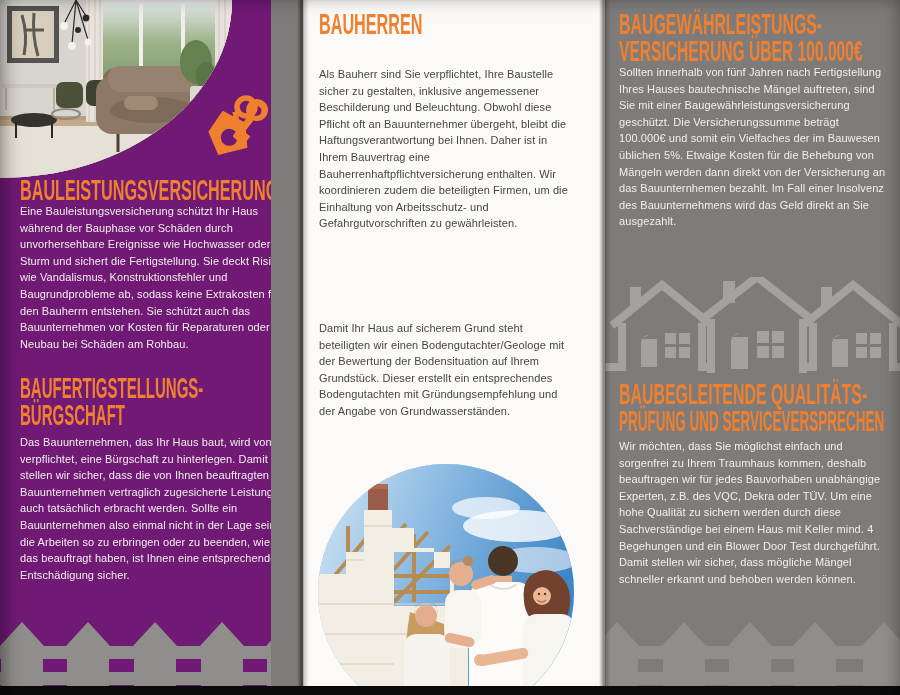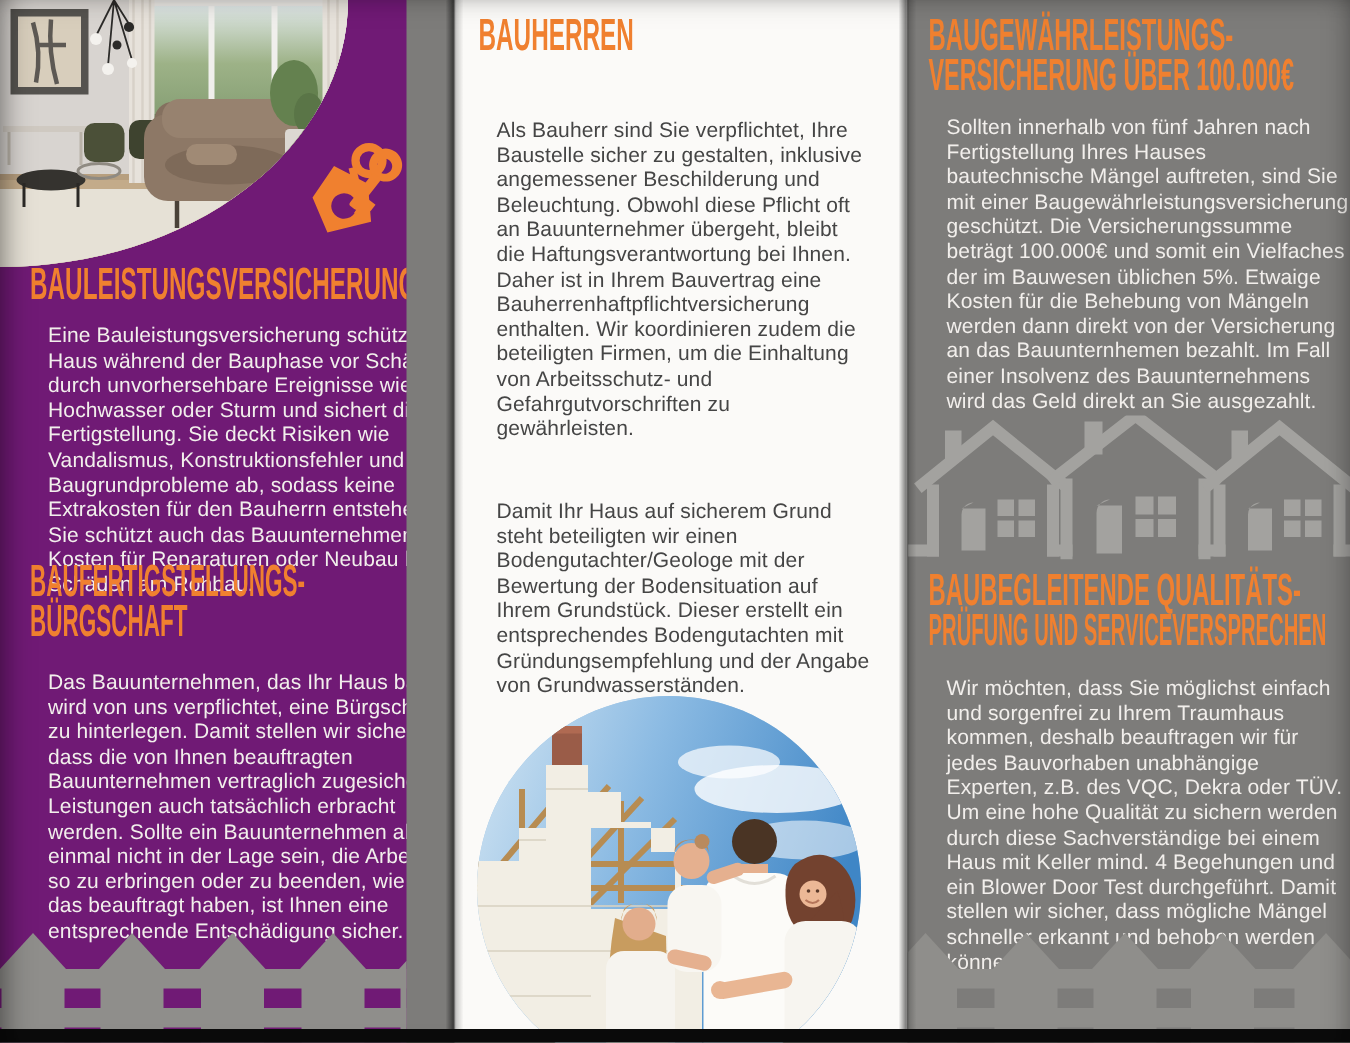--- a/index.html
+++ b/index.html
@@ -10,21 +10,21 @@
   .panel-mid{left:303px;width:302px;background:#fbfaf8;}
   .panel-right{left:605px;width:353px;background:#7d7c7a;}
 
   
   .hblock{position:absolute;margin:0;}
   .hline{height:27px;}
   .hl{display:inline-block;white-space:nowrap;font-weight:700;font-size:30px;line-height:27px;
       color:#f0802f;transform:scaleX(.54);transform-origin:0 55%;letter-spacing:0;}
   .hl.narrow{transform:scaleX(.45);}
 
-  .body{position:absolute;margin:12px;font-size:14px;line-height:16.6px;letter-spacing:.1px;}
+  .body{position:absolute;margin:0;font-size:11px;line-height:16.6px;letter-spacing:.1px;}
   .body.light{color:#f2efec;}
   .body.dark{color:#454545;}
 
   
   .photo-top{position:absolute;left:0;top:0;width:232px;height:178px;overflow:hidden;
              border-radius:0 0 100% 0;background:#d9d6d2;}
   .photo-top svg{display:block;}
 
   .keys{position:absolute;left:206px;top:92px;width:76px;height:64px;}
 

